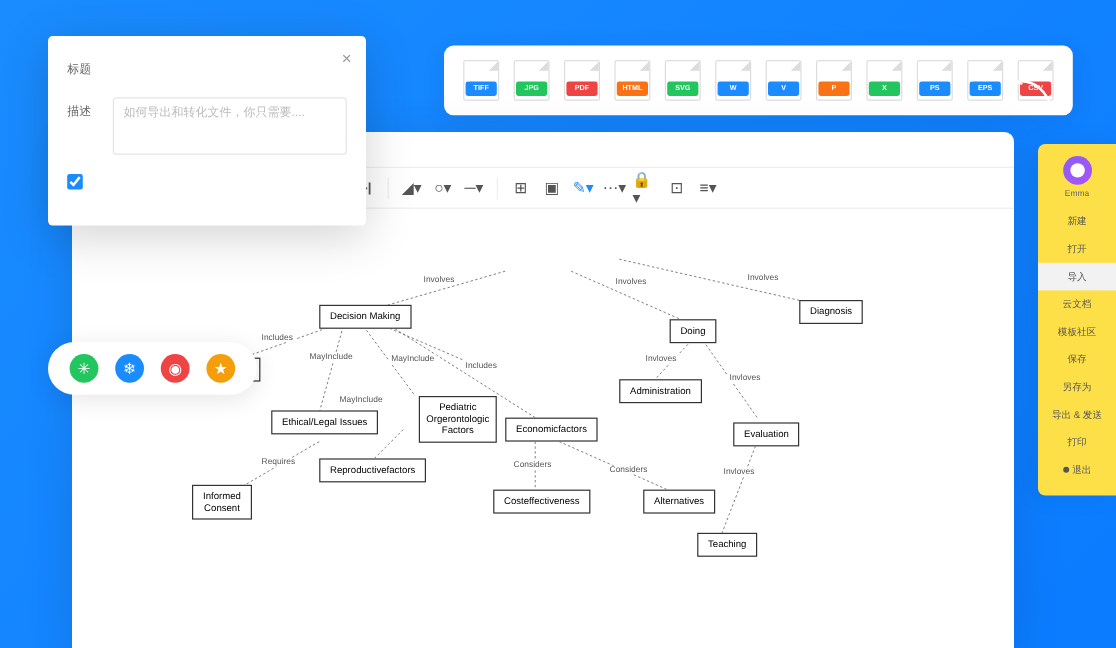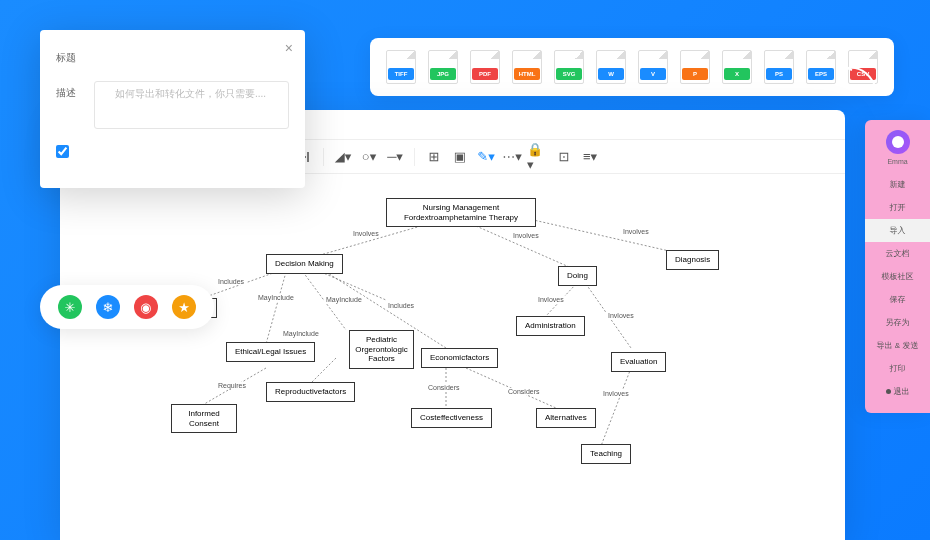--- a/index.html
+++ b/index.html
@@ -21,30 +21,30 @@
 .node{position:absolute;border:1px solid #333;background:#fff;font-size:8px;padding:4px 8px;text-align:center;display:flex;align-items:center;justify-content:center;line-height:1.2}
 .edge-label{position:absolute;font-size:7px;color:#555;background:#fff;padding:0 2px}
 .lines{position:absolute;top:0;left:0;width:100%;height:100%;pointer-events:none}
 .lines line{stroke:#666;stroke-width:.7;stroke-dasharray:2 2}
 .dialog{position:absolute;top:30px;left:40px;width:265px;background:#fff;border-radius:4px;box-shadow:0 8px 40px rgba(0,0,0,.18);padding:16px}
 .dialog-title{text-align:center;font-size:13px;font-weight:600;margin-bottom:14px}
 .close{position:absolute;top:10px;right:12px;font-size:14px;color:#999;cursor:pointer}
 .field{display:flex;align-items:flex-start;margin-bottom:16px;gap:10px}
 .field-label{font-size:10px;color:#666;width:28px;padding-top:5px}
 .field-input{flex:1;border:1px solid #e5e5e5;border-radius:3px;padding:5px 8px;font-size:10px;color:#333}
-.field-textarea{flex:1;border:1px solid #e5e5e5;border-radius:3px;padding:5px 20px;font-size:10px;color:#bbb;height:48px}
+.field-textarea{flex:1;border:1px solid #e5e5e5;border-radius:3px;padding:5px 8px;font-size:10px;color:#bbb;height:48px}
 .consent{display:flex;align-items:center;gap:6px;font-size:9px;margin:10px 0 14px}
 .consent input{accent-color:#1a8cff}
 .link{color:#1a8cff}
 .btns{display:flex;justify-content:flex-end;gap:8px}
 .btn{padding:5px 16px;font-size:10px;border-radius:3px;cursor:pointer;border:1px solid #ddd;background:#fff}
 .btn-primary{background:#1a8cff;color:#fff;border-color:#1a8cff}
 .share{position:absolute;top:285px;left:40px;background:#fff;border-radius:50px;padding:10px 18px;display:flex;gap:14px;box-shadow:0 4px 20px rgba(0,0,0,.1)}
 .share-ic{width:24px;height:24px;border-radius:50%;display:flex;align-items:center;justify-content:center;color:#fff;font-size:13px}
-.sidebar{position:absolute;top:120px;right:0;width:65px;background:#f9a8d4;border-radius:6px 0 0 6px;box-shadow:-4px 0 20px rgba(0,0,0,.08);padding:10px 0}
+.sidebar{position:absolute;top:120px;right:0;width:65px;background:#fde047;border-radius:6px 0 0 6px;box-shadow:-4px 0 20px rgba(0,0,0,.08);padding:10px 0}
 .avatar{width:24px;height:24px;border-radius:50%;background:linear-gradient(135deg,#8b5cf6,#a855f7);margin:0 auto 4px;display:flex;align-items:center;justify-content:center}
 .avatar::after{content:"";width:12px;height:12px;background:#fff;border-radius:50%}
 .user-name{text-align:center;font-size:7px;color:#666;margin-bottom:8px}
 .side-item{padding:6px 0;text-align:center;font-size:8px;color:#555;cursor:pointer}
 .side-item.active{background:#f2f2f2}
 .side-item.logout{display:flex;align-items:center;justify-content:center;gap:3px}
 .side-item.logout::before{content:"";width:5px;height:5px;border-radius:50%;background:#555}
 </style>
 </head>
 <body>
@@ -173,33 +173,31 @@
         <line x1="245" y1="82" x2="310" y2="110"></line>
         <line x1="250" y1="82" x2="370" y2="158"></line>
       <line x1="190" y1="178" x2="118" y2="220"></line>
         <line x1="260" y1="168" x2="230" y2="198"></line>
       <line x1="370" y1="178" x2="370" y2="218"></line>
         <line x1="390" y1="178" x2="480" y2="218"></line>
       <line x1="500" y1="94" x2="470" y2="126"></line>
         <line x1="510" y1="94" x2="555" y2="158"></line>
       <line x1="555" y1="178" x2="525" y2="256"></line>
     </svg>
-    <div class="node" style="top:8px;left:310px;width:150px">Nursing Management
-Fordextroamphetamine Therapy</div>
     <div class="node" style="top:64px;left:190px">Decision Making</div>
     <div class="node" style="top:76px;left:482px">Doing</div>
     <div class="node" style="top:60px;left:590px">Diagnosis</div>
     <div class="node" style="top:108px;left:58px">Nursing Diagnosis</div>
     <div class="node" style="top:152px;left:150px">Ethical/Legal Issues</div>
     <div class="node" style="top:140px;left:273px;width:65px">Pediatric
 Orgerontologic
 Factors</div>
     <div class="node" style="top:158px;left:345px">Economicfactors</div>
     <div class="node" style="top:192px;left:190px">Reproductivefactors</div>
-    <div class="node" style="top:214px;left:95px;width:66px">Informed
+    <div class="node" style="top:214px;left:84px;width:50px">Informed
 Consent</div>
     <div class="node" style="top:218px;left:335px">Costeffectiveness</div>
     <div class="node" style="top:218px;left:460px">Alternatives</div>
     <div class="node" style="top:126px;left:440px">Administration</div>
     <div class="node" style="top:162px;left:535px">Evaluation</div>
     <div class="node" style="top:254px;left:505px">Teaching</div>
 
     <div class="edge-label" style="top:40px;left:275px">Involves</div>
     <div class="edge-label" style="top:42px;left:435px">Involves</div>
     <div class="edge-label" style="top:38px;left:545px">Involves</div>

